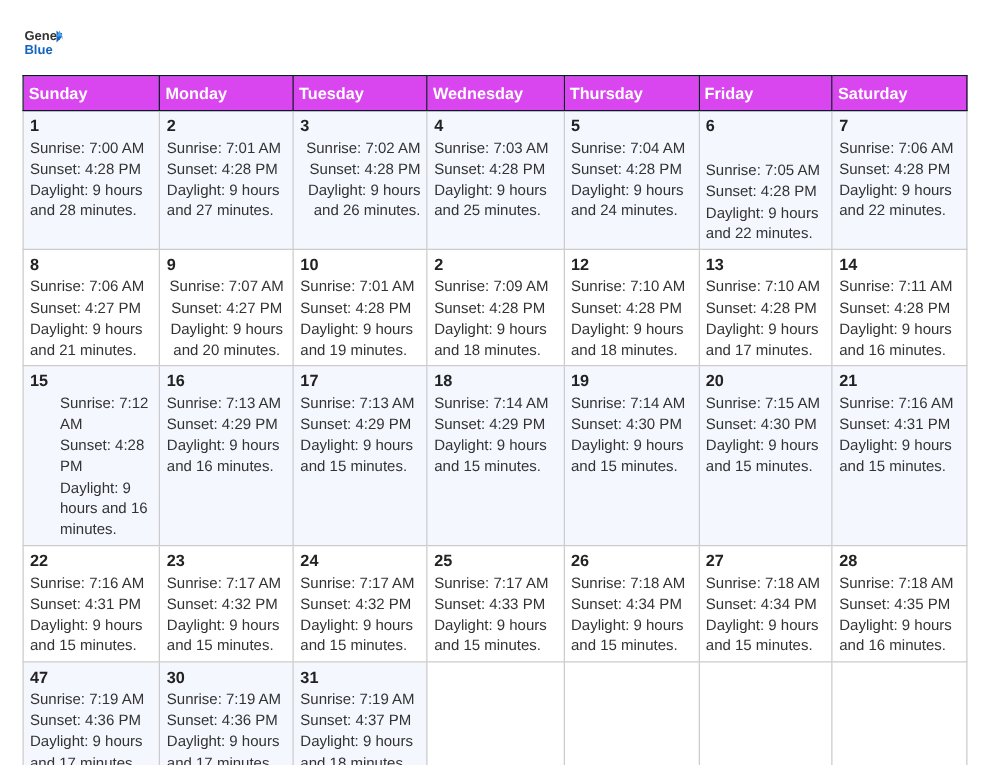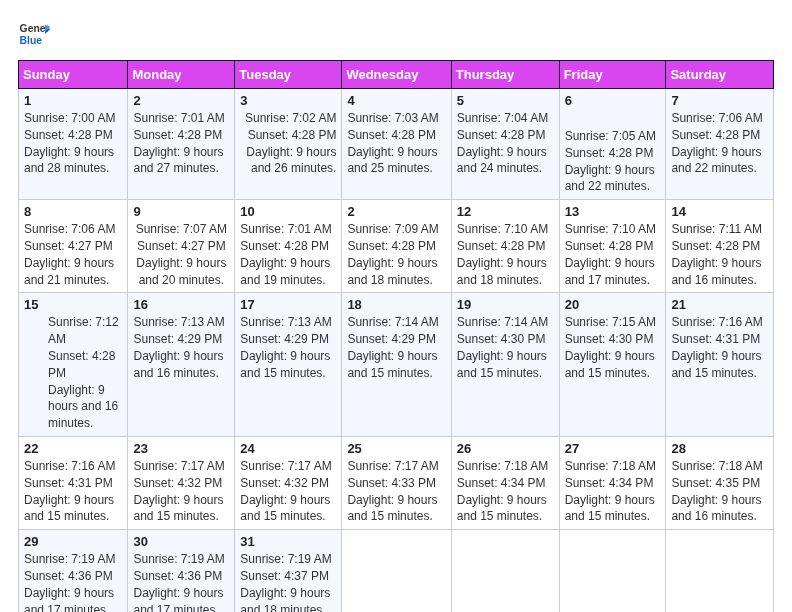--- a/index.html
+++ b/index.html
@@ -291,21 +291,21 @@
           </td>
           <td>
             <span class="cell-day">28</span>
             <div class="cell-info" style="white-space: pre-line;">Sunrise: 7:18 AM
 Sunset: 4:35 PM
 Daylight: 9 hours and 16 minutes.</div>
           </td>
         </tr>
         <tr>
           <td>
-            <span class="cell-day">29</span>
+            <span class="cell-day">47</span>
             <div class="cell-info" style="white-space: pre-line;">Sunrise: 7:19 AM
 Sunset: 4:36 PM
 Daylight: 9 hours and 17 minutes.</div>
           </td>
           <td>
             <span class="cell-day">30</span>
             <div class="cell-info" style="white-space: pre-line;">Sunrise: 7:19 AM
 Sunset: 4:36 PM
 Daylight: 9 hours and 17 minutes.</div>
           </td>

